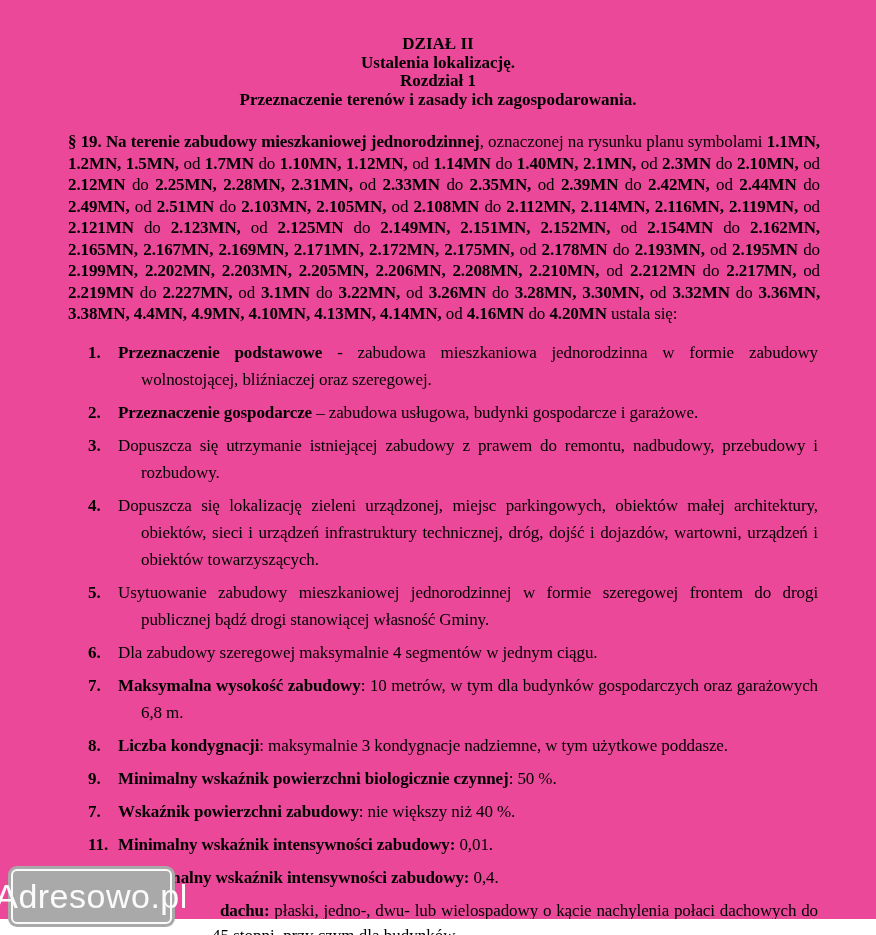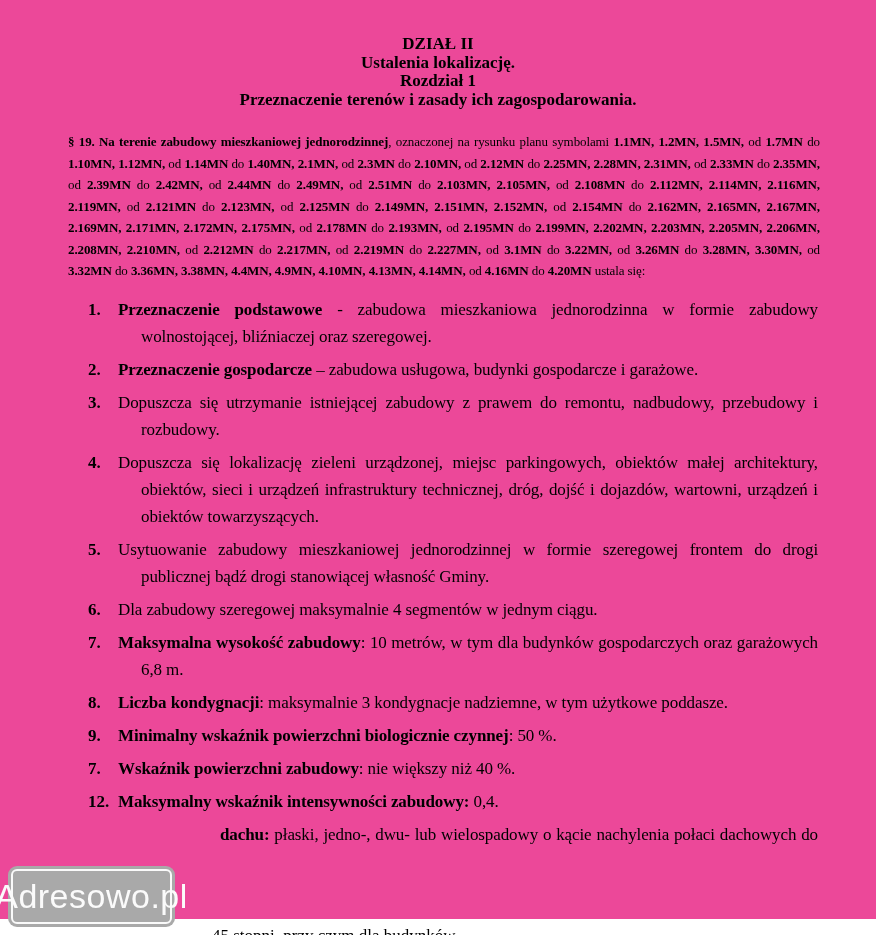--- a/index.html
+++ b/index.html
@@ -13,21 +13,21 @@
   }
   .doc-header{
     padding-top:35px;
     text-align:center;
     font-weight:bold;
     font-size:17px;
     line-height:18.5px;
   }
   .para{
     margin:22px 56px 0 68px;
-    font-size:13px;
+    font-size:17px;
     line-height:21.5px;
     text-align:justify;
     letter-spacing:-0.1px;
   }
   .para b{font-weight:bold;}
   .list{
     margin:14px 58px 0 88px;
     font-size:17px;
     line-height:27px;
   }
@@ -123,20 +123,24 @@
       </div>
       <div class="li">
         <span class="num">9.</span>
         <span class="body"><b>Minimalny wskaźnik powierzchni biologicznie czynnej</b><span>: 50 %.</span></span>
       </div>
       <div class="li">
         <span class="num">7.</span>
         <span class="body"><b>Wskaźnik powierzchni zabudowy</b><span>: nie większy niż 40 %.</span></span>
       </div>
       <div class="li">
+        <span class="num">11.</span>
+        <span class="body"><b>Minimalny wskaźnik intensywności zabudowy:</b><span> 0,01.</span></span>
+      </div>
+      <div class="li">
         <span class="num">12.</span>
         <span class="body"><b>Maksymalny wskaźnik intensywności zabudowy:</b><span> 0,4.</span></span>
       </div>
       <div class="li obscured">
         <span class="body"><b>dachu:</b><span> płaski, jedno-, dwu- lub wielospadowy o kącie nachylenia połaci dachowych do</span></span>
       </div>
     </div>
 
   <div class="bottom-strip">
     <span class="clip-text">45 stopni, przy czym dla budynków</span>

